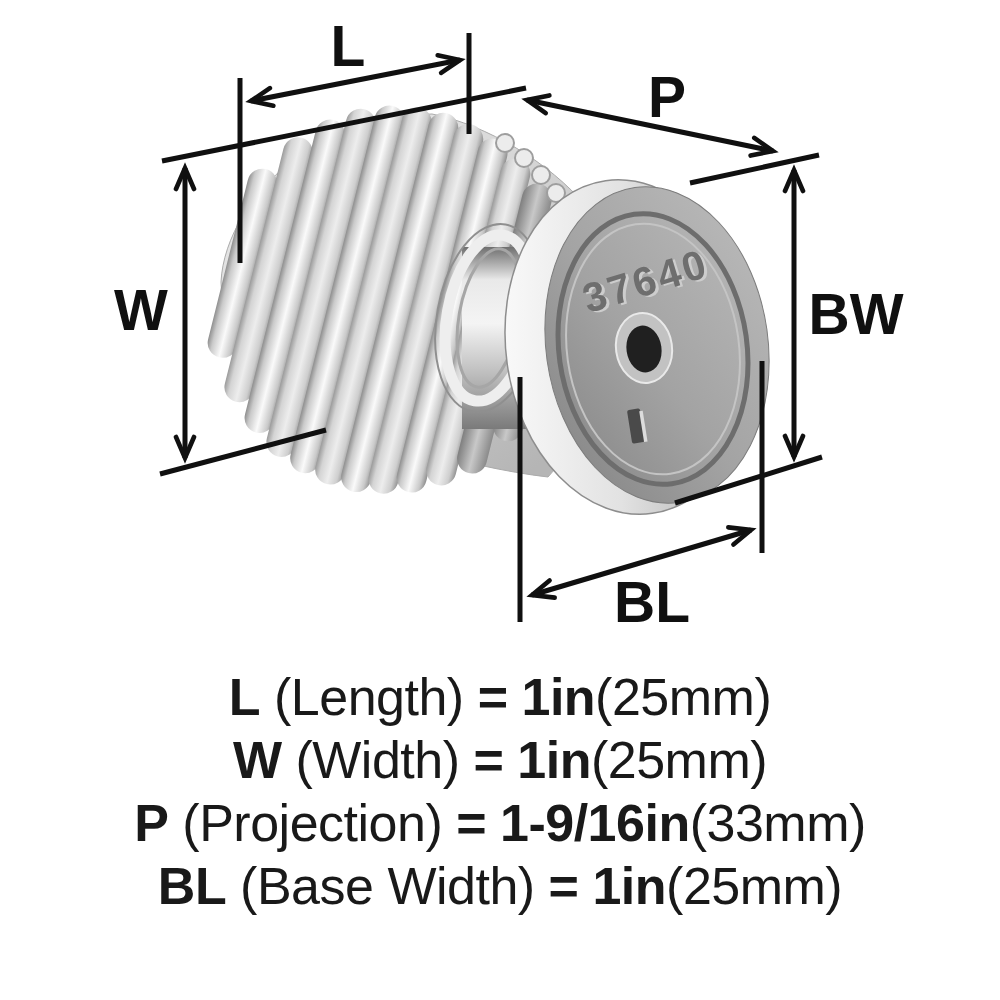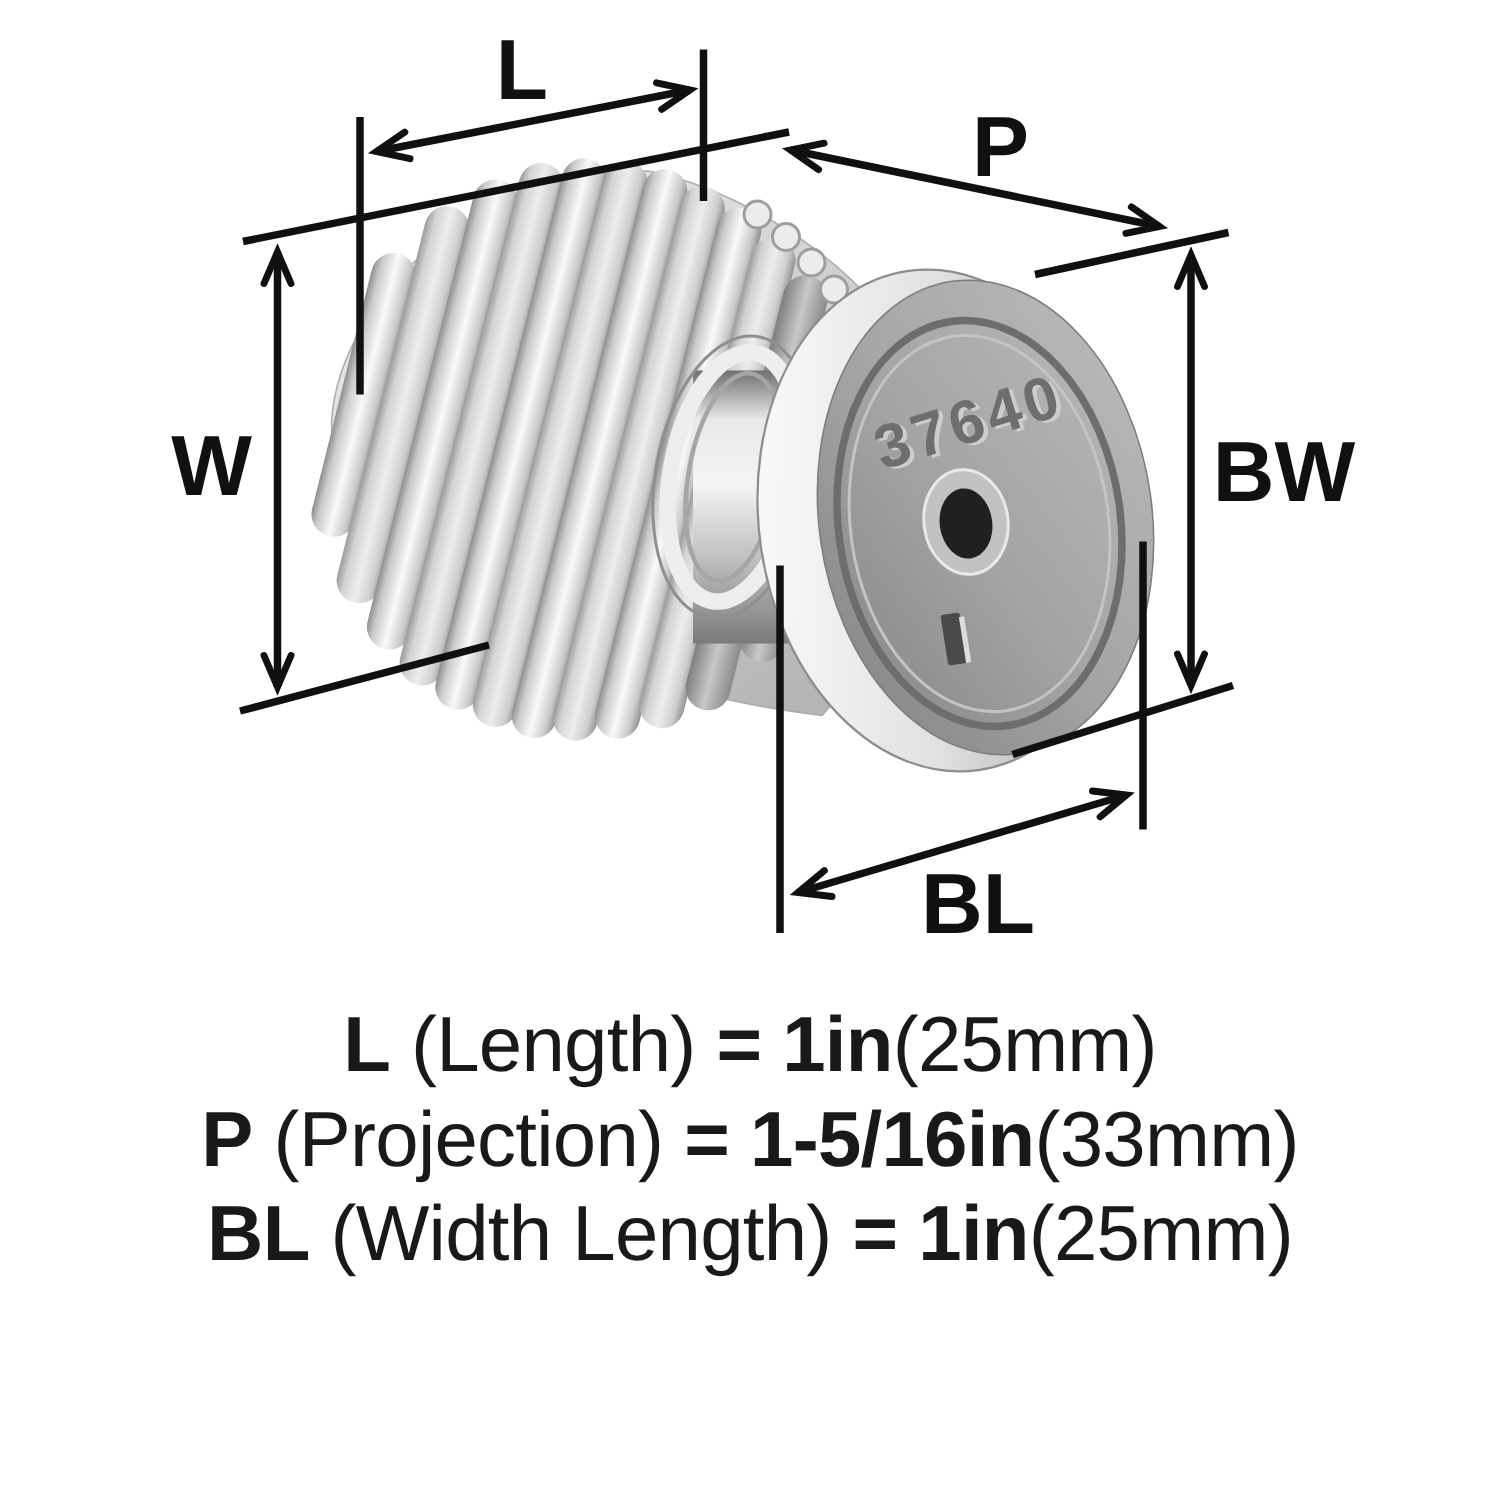--- a/index.html
+++ b/index.html
@@ -164,26 +164,32 @@
   </svg>
 
   <div class="specs">
     <div class="spec-line">
       <span class="b">L</span>
       <span class="r">(Length)</span>
       <span class="b">=</span>
       <span class="b">1in</span><span class="r">(25mm)</span>
     </div>
     <div class="spec-line">
+      <span class="b">W</span>
+      <span class="r">(Width)</span>
+      <span class="b">=</span>
+      <span class="b">1in</span><span class="r">(25mm)</span>
+    </div>
+    <div class="spec-line">
       <span class="b">P</span>
       <span class="r">(Projection)</span>
       <span class="b">=</span>
-      <span class="b">1-5/16in</span><span class="r">(33mm)</span>
+      <span class="b">1-9/16in</span><span class="r">(33mm)</span>
     </div>
     <div class="spec-line">
       <span class="b">BL</span>
-      <span class="r">(Width Length)</span>
+      <span class="r">(Base Width)</span>
       <span class="b">=</span>
       <span class="b">1in</span><span class="r">(25mm)</span>
     </div>
   </div>
 
 </div>
 
 </body></html>

